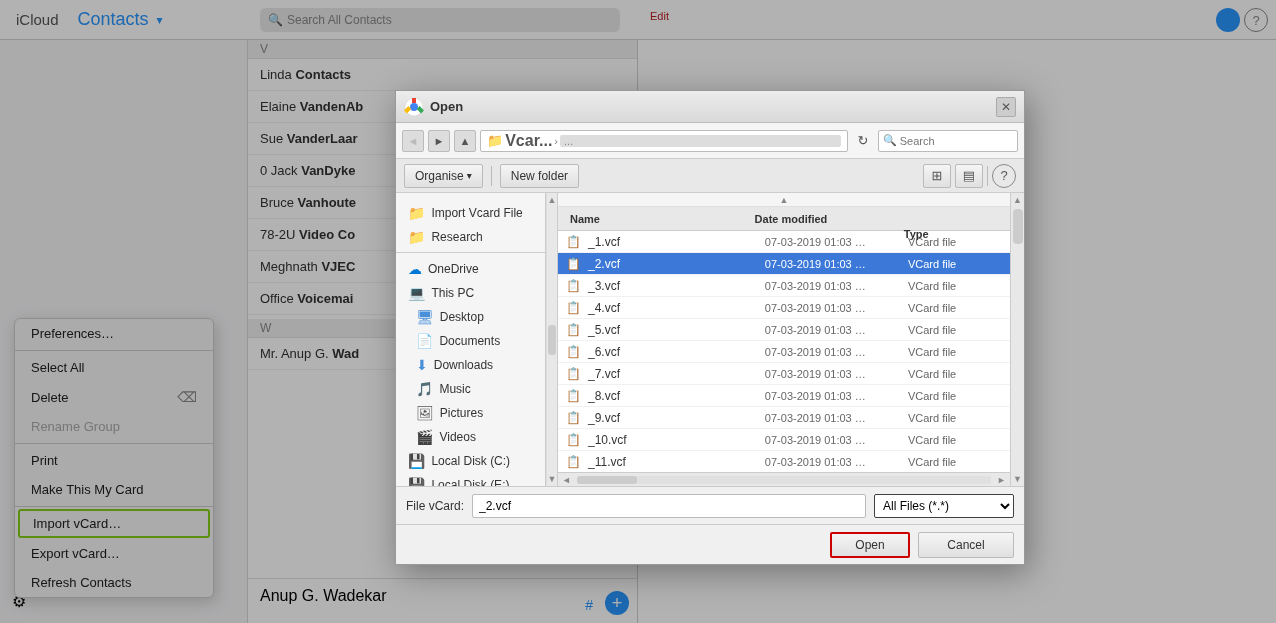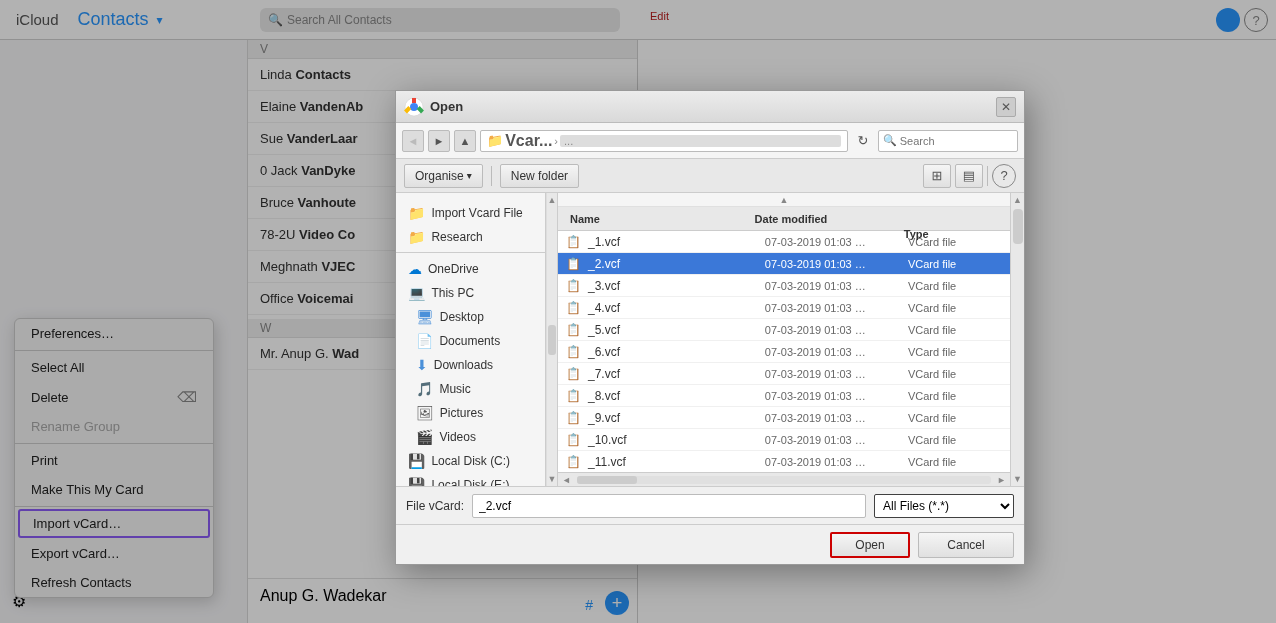--- a/index.html
+++ b/index.html
@@ -70,21 +70,21 @@
     .context-menu {
       position: absolute; top: 318px; left: 14px; width: 200px;
       background: #f5f5f5; border: 1px solid #ccc; border-radius: 6px;
       box-shadow: 2px 4px 16px rgba(0,0,0,0.18); z-index: 10;
       overflow: hidden;
     }
     .context-menu-item {
       padding: 7px 16px; font-size: 13px; color: #222; cursor: pointer;
     }
     .context-menu-item.highlighted {
-      border: 2px solid #8b5cf6; border-radius: 3px; margin: 1px 3px;
+      border: 2px solid #84cc16; border-radius: 3px; margin: 1px 3px;
       padding: 5px 13px;
     }
     .context-menu-item.disabled { color: #aaa; }
     .context-menu-sep { border: none; border-top: 1px solid #ccc; margin: 2px 0; }
     .delete-row { display: flex; align-items: center; justify-content: space-between; }
     .delete-icon { color: #888; font-size: 14px; }
 
     
     .dialog-overlay {
       position: absolute; top: 0; left: 0; width: 1276px; height: 623px;

